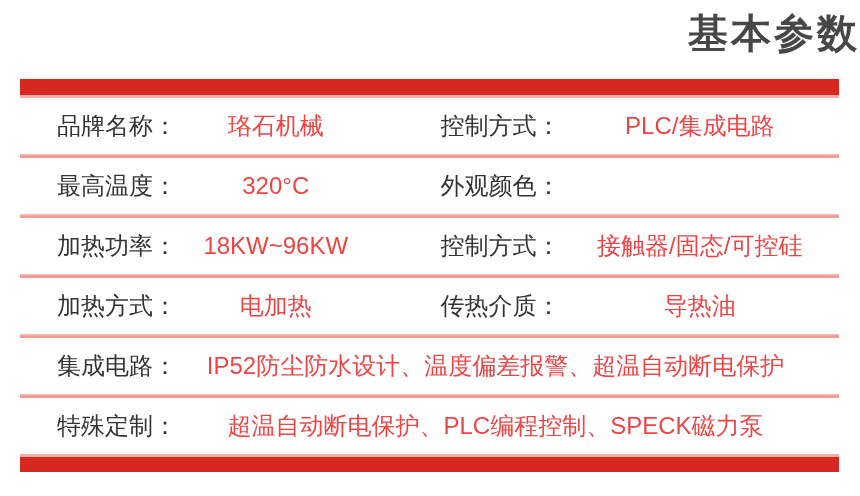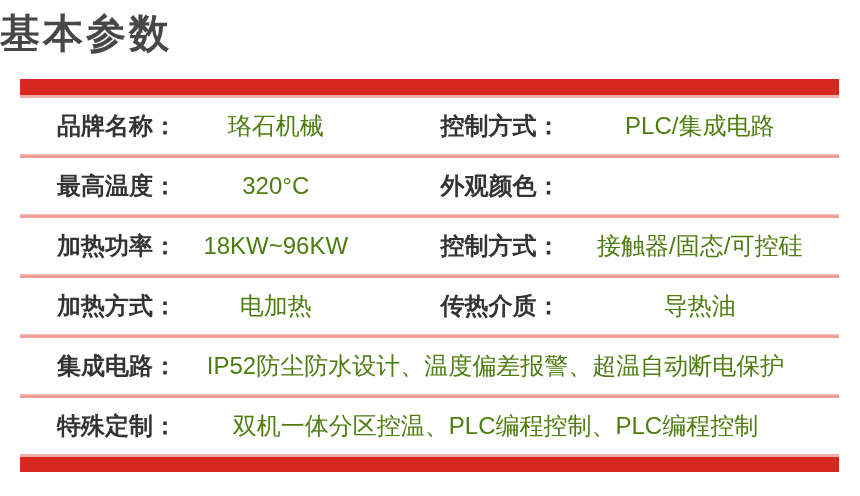--- a/index.html
+++ b/index.html
@@ -7,21 +7,21 @@
     padding: 0;
     width: 860px;
     height: 496px;
     background: #ffffff;
     overflow: hidden;
     font-family: "Liberation Sans", "DejaVu Sans", sans-serif;
   }
   .page { width: 860px; height: 496px; position: relative; }
 
   
-  .header { text-align: left; padding-top: 8px; }
+  .header { text-align: right; padding-top: 8px; }
   .title {
     margin: 0;
     font-size: 40px;
     line-height: 50px;
     font-weight: bold;
     color: #474747;
     letter-spacing: 3px;
   }
   .subtitle {
     font-size: 17px;
@@ -42,31 +42,31 @@
     background: #d6281e;
     border-top: 3px solid #f3aea8;
   }
   .divider {
     height: 4px;
     background: linear-gradient(180deg, #f7c3bd 0%, #ee9890 60%, #f0a29b 100%);
   }
   .row { display: flex; height: 56px; align-items: center; }
   .cell { flex: 1; display: flex; align-items: center; min-width: 0; }
   .label {
-    font-weight: bold;
+    font-weight: normal;
     font-size: 24px;
     color: #333333;
     padding-left: 37px;
     white-space: nowrap;
   }
   .value {
     flex: 1;
     text-align: center;
     font-size: 24px;
-    color: #4d7c0f;
+    color: #ef4444;
     white-space: nowrap;
   }
   .cell.c-left .value { padding-right: 55px; }
   .cell.c-right .label { padding-left: 11px; }
   .row.full .value { padding-right: 25px; }
 </style>
 </head>
 <body>
 
 <div class="page">
@@ -129,20 +129,20 @@
       <div class="cell">
         <span class="label">集成电路：</span>
         <span class="value">IP52防尘防水设计、温度偏差报警、超温自动断电保护</span>
       </div>
     </div>
     <div class="divider"></div>
 
     <div class="row full">
       <div class="cell">
         <span class="label">特殊定制：</span>
-        <span class="value">双机一体分区控温、PLC编程控制、PLC编程控制</span>
+        <span class="value">超温自动断电保护、PLC编程控制、SPECK磁力泵</span>
       </div>
     </div>
 
     <div class="bar-bottom"></div>
   </div>
 
 </div>
 
 </body></html>

